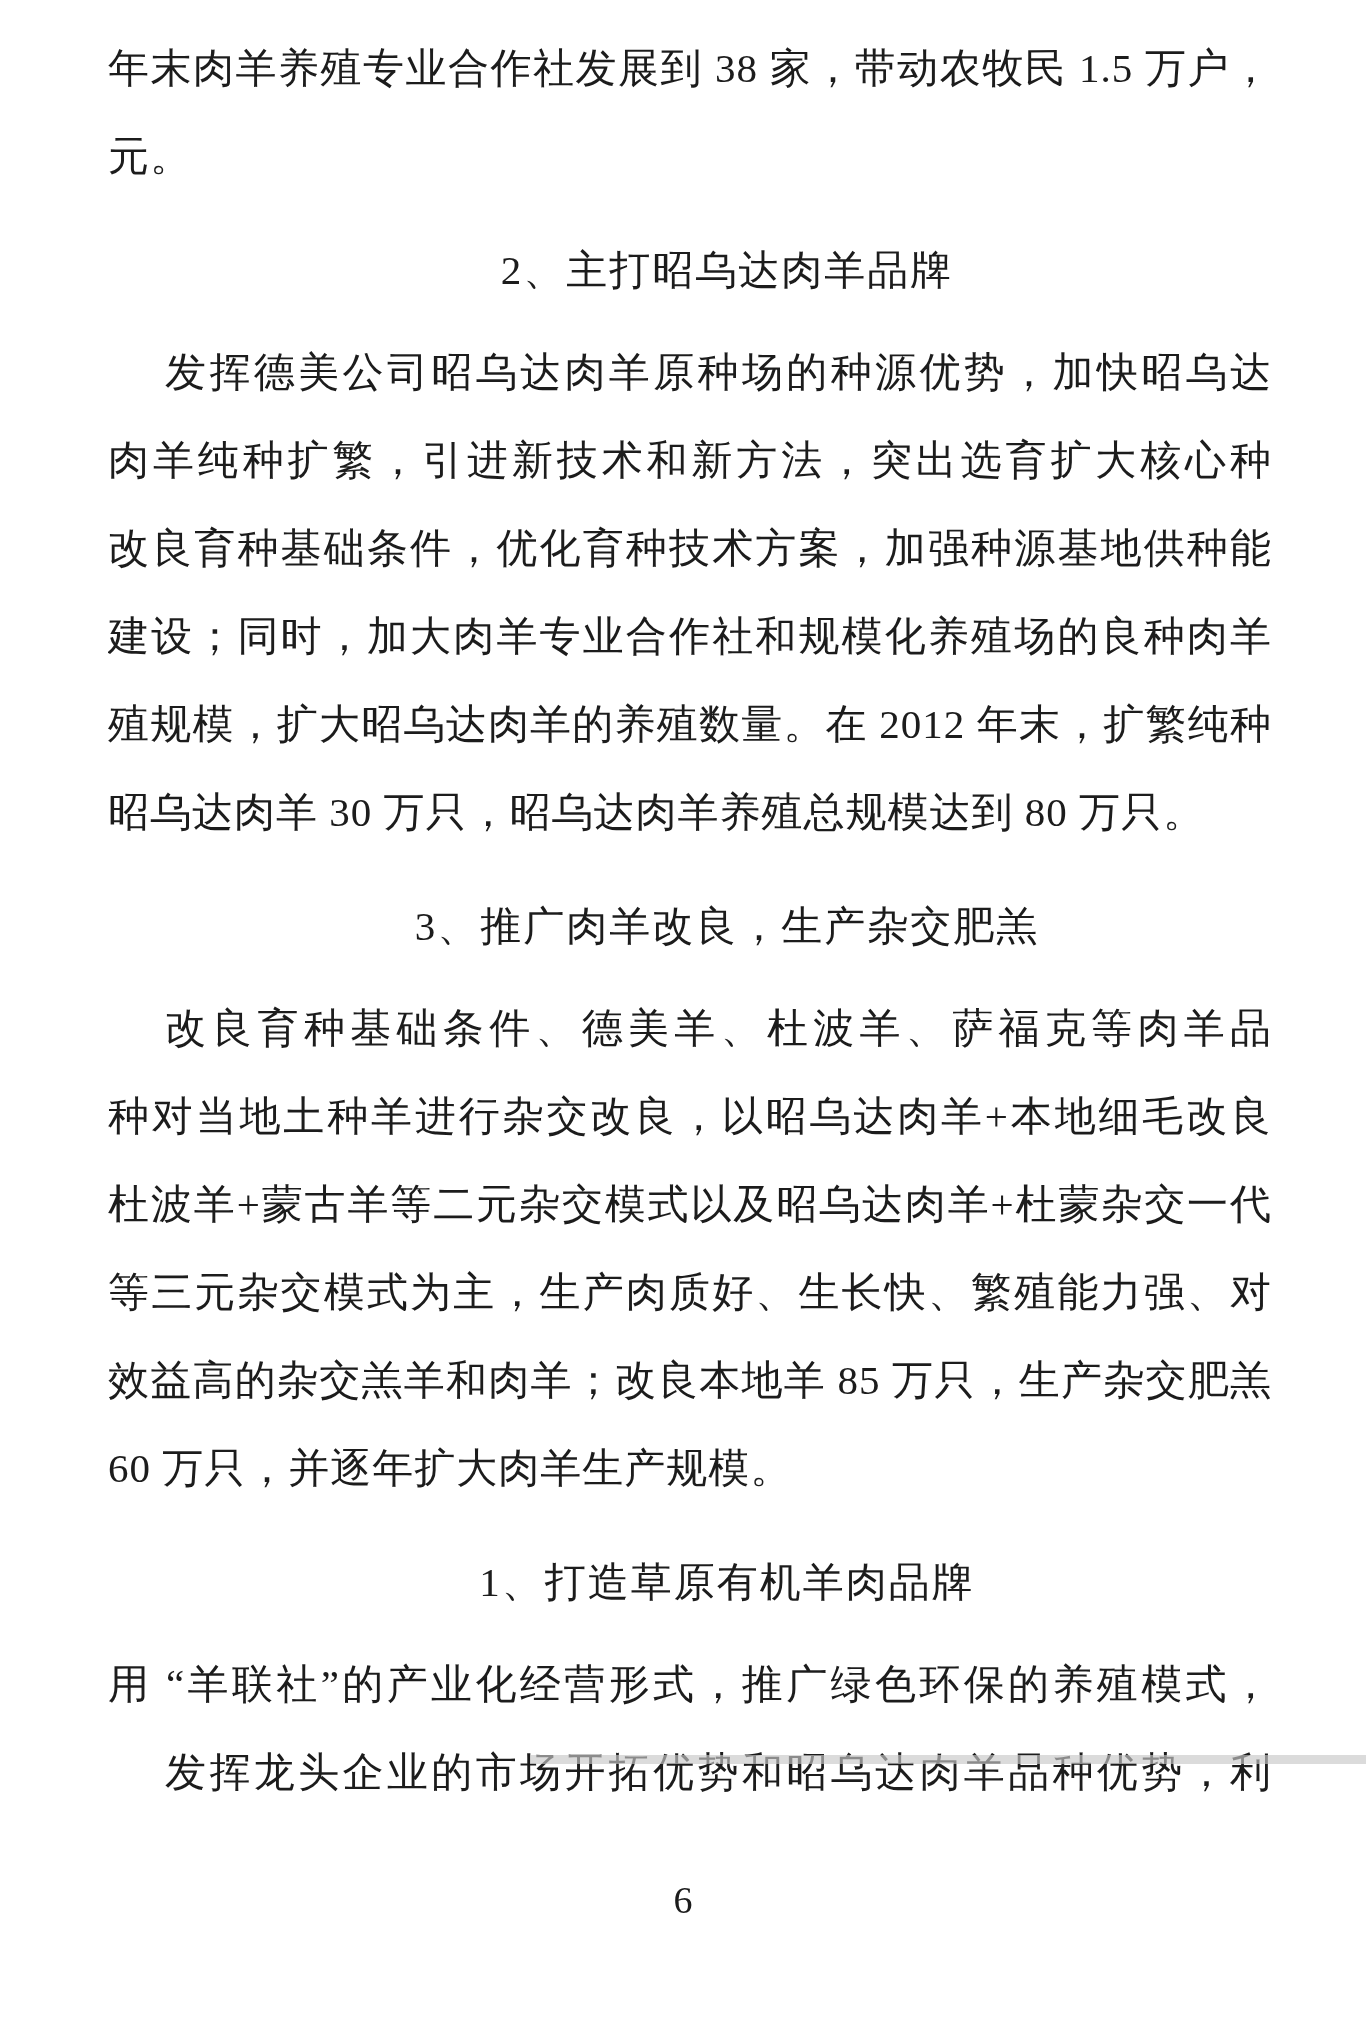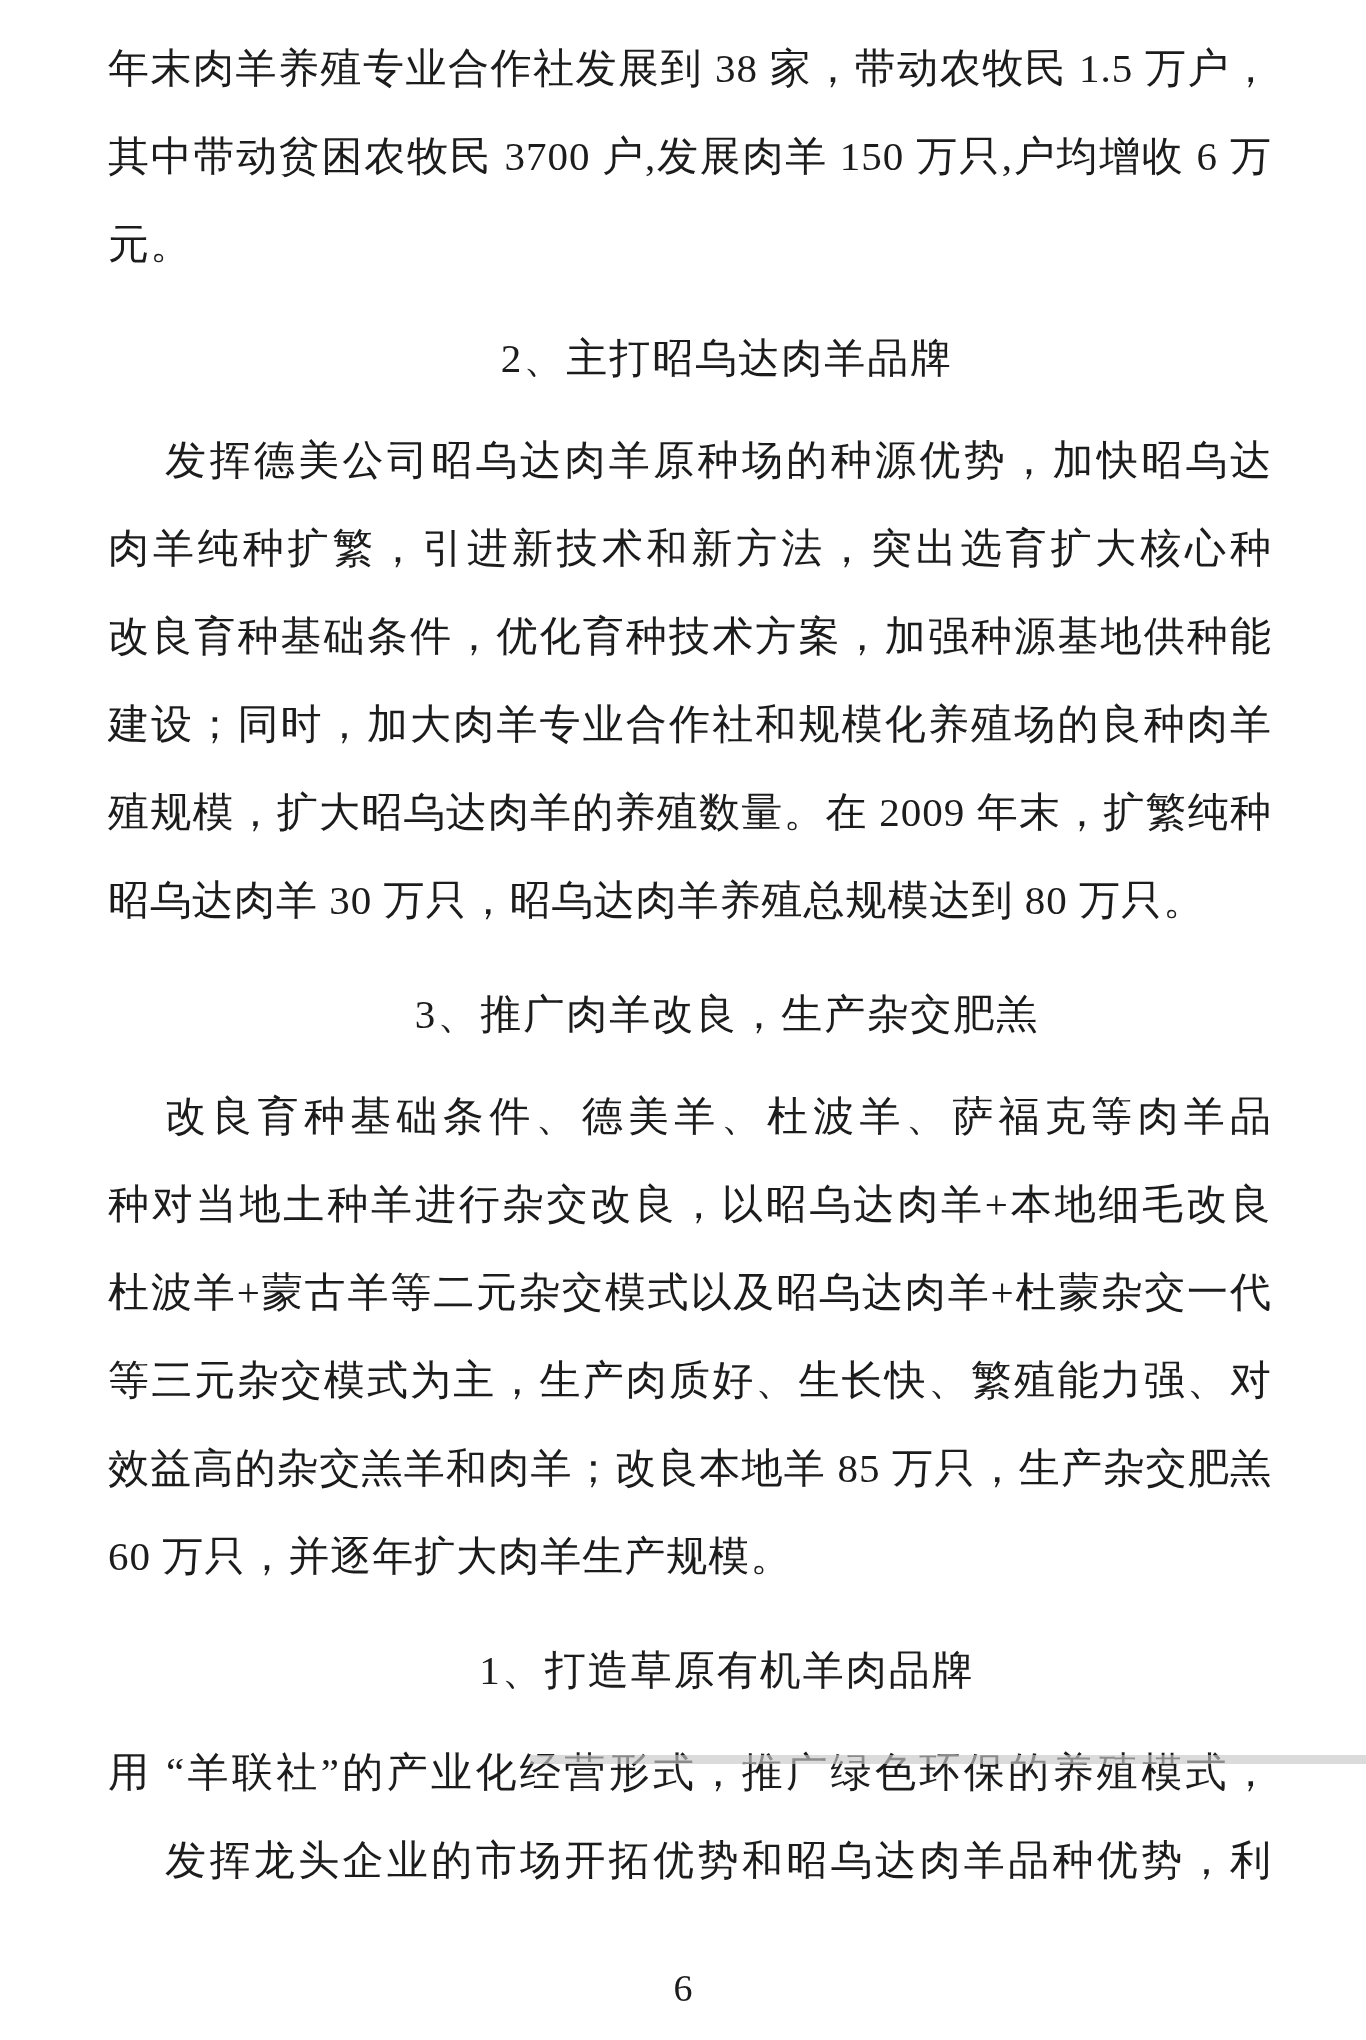--- a/index.html
+++ b/index.html
@@ -60,29 +60,28 @@
     background:#c7c7c7;
     opacity:.65;
   }
 </style>
 </head>
 <body>
 
 <div class="page">
 
   <div class="line j">年末肉羊养殖专业合作社发展到 38 家，带动农牧民 1.5 万户，</div>
-  <div class="line j">其中带动贫困农牧民 3700 户,发展肉羊 150 万只,户均增收 6 万</div>
   <div class="line">元。</div>
 
   <div class="heading">2、主打昭乌达肉羊品牌</div>
   <div class="line j indent">发挥德美公司昭乌达肉羊原种场的种源优势，加快昭乌达</div>
   <div class="line j">肉羊纯种扩繁，引进新技术和新方法，突出选育扩大核心种群，</div>
   <div class="line j">改良育种基础条件，优化育种技术方案，加强种源基地供种能力</div>
   <div class="line j">建设；同时，加大肉羊专业合作社和规模化养殖场的良种肉羊养</div>
-  <div class="line j">殖规模，扩大昭乌达肉羊的养殖数量。在 2009 年末，扩繁纯种</div>
+  <div class="line j">殖规模，扩大昭乌达肉羊的养殖数量。在 2012 年末，扩繁纯种</div>
   <div class="line">昭乌达肉羊 30 万只，昭乌达肉羊养殖总规模达到 80 万只。</div>
 
   <div class="heading">3、推广肉羊改良，生产杂交肥羔</div>
   <div class="line j indent">改良育种基础条件、德美羊、杜波羊、萨福克等肉羊品</div>
   <div class="line j">种对当地土种羊进行杂交改良，以昭乌达肉羊+本地细毛改良羊、</div>
   <div class="line j">杜波羊+蒙古羊等二元杂交模式以及昭乌达肉羊+杜蒙杂交一代</div>
   <div class="line j">等三元杂交模式为主，生产肉质好、生长快、繁殖能力强、对比</div>
   <div class="line j">效益高的杂交羔羊和肉羊；改良本地羊 85 万只，生产杂交肥羔</div>
   <div class="line">60 万只，并逐年扩大肉羊生产规模。</div>
 

